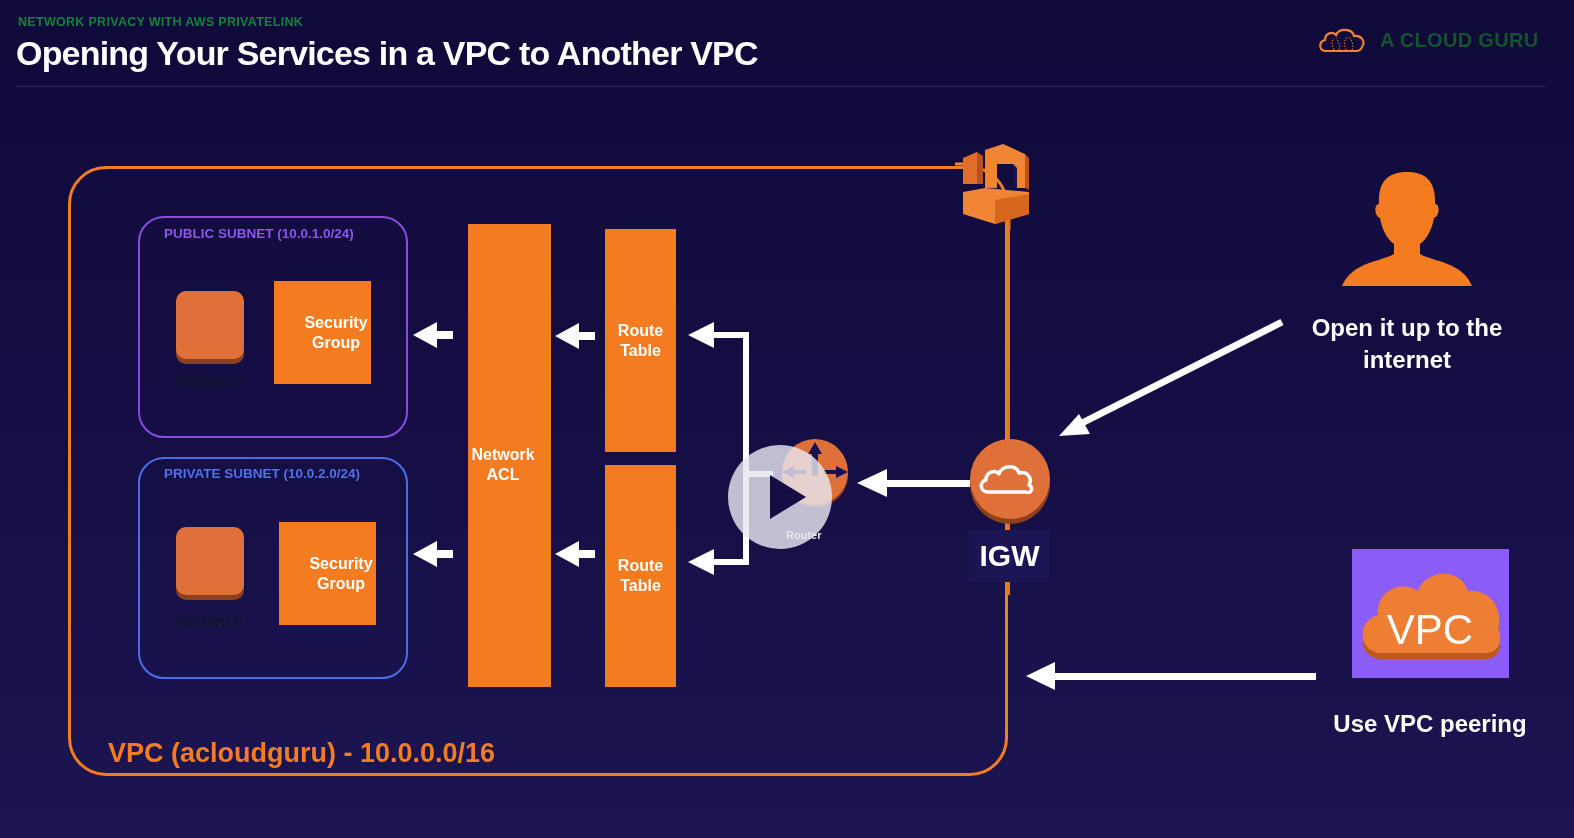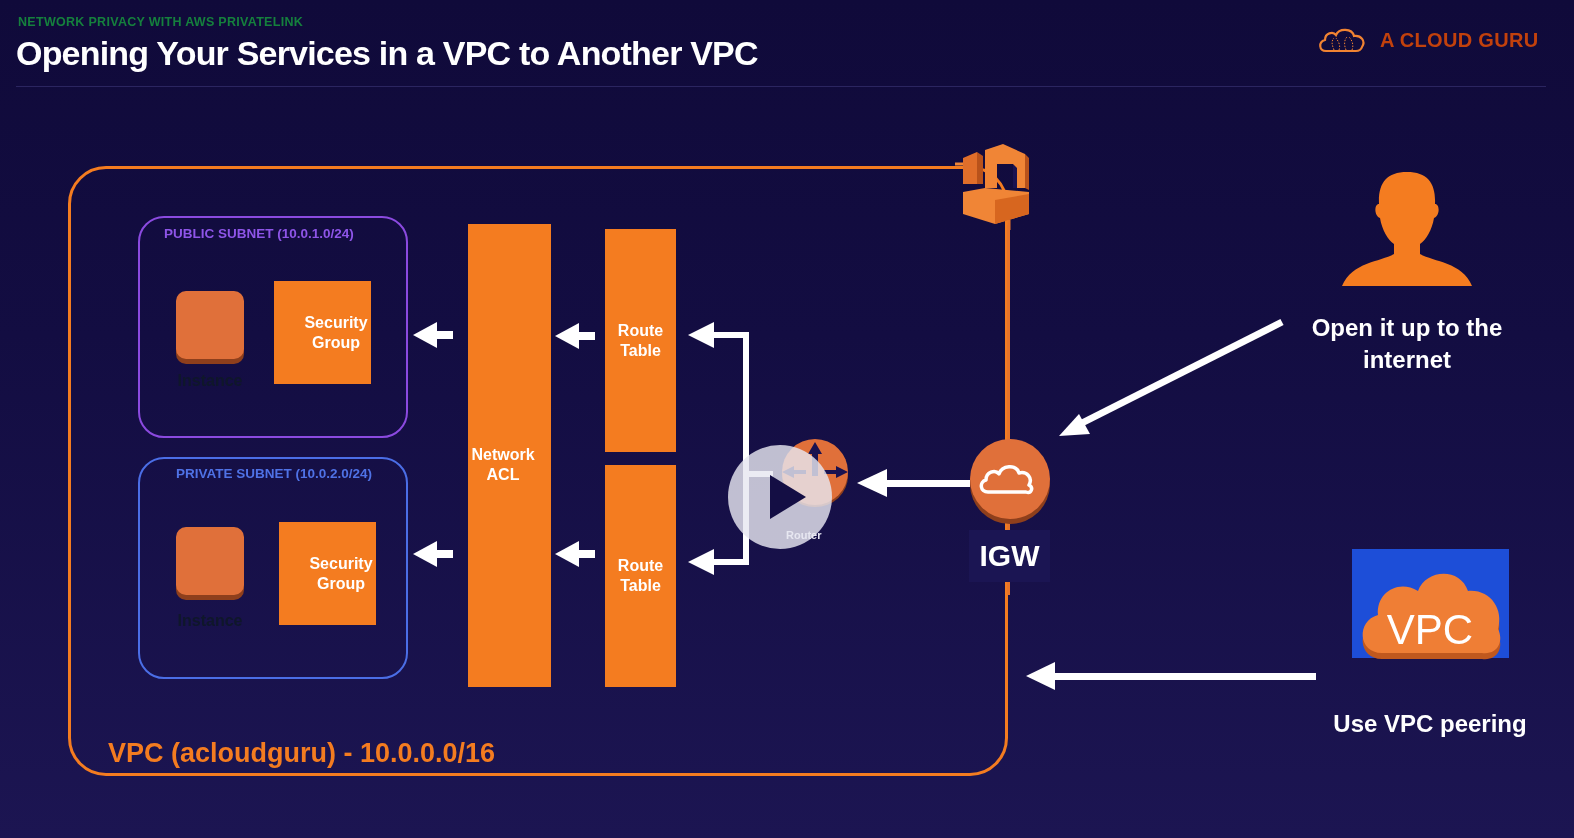--- a/index.html
+++ b/index.html
@@ -7,45 +7,45 @@
       width: 1574px; height: 838px; overflow: hidden; position: relative;
       background: linear-gradient(180deg, #100a3a 0%, #130d42 40%, #1c1552 100%);
       font-family: "Liberation Sans", sans-serif;
       color: #fff;
     }
     .abs { position: absolute; }
     .kicker { left: 18px; top: 15px; font-size: 12.5px; font-weight: 700; color: #15803d; letter-spacing: 0.3px; }
     .title { left: 16px; top: 34px; font-size: 34px; font-weight: 700; color: #ffffff; letter-spacing: -0.8px; }
     .divider { left: 16px; top: 86px; width: 1530px; height: 1px; background: #2b2560; }
     .brand { left: 1316px; top: 26px; display: flex; align-items: center; gap: 12px; }
-    .brand-text { font-size: 20px; font-weight: 700; color: #c2410c; letter-spacing: 0.3px; }
+    .brand-text { font-size: 20px; font-weight: 700; color: #14532d; letter-spacing: 0.3px; }
 
     .vpc-box { left: 68px; top: 166px; width: 940px; height: 610px; border: 3px solid #f47c20; border-radius: 38px; box-sizing: border-box; }
     .vpc-label { left: 108px; top: 738px; font-size: 27px; font-weight: 700; color: #f47c20; }
 
     .subnet { border-radius: 26px; border: 2.5px solid; box-sizing: border-box; }
     .subnet.public { left: 138px; top: 216px; width: 270px; height: 222px; border-color: #8b4ae0; }
     .subnet.private { left: 138px; top: 457px; width: 270px; height: 222px; border-color: #4b6ee6; }
     .subnet-label { font-size: 13.5px; font-weight: 700; }
     .public-label { left: 164px; top: 226px; color: #8e55e8; }
-    .private-label { left: 176px; top: 466px; color: #4f72e6; }
+    .private-label { left: 164px; top: 466px; color: #4f72e6; }
 
     .instance { width: 68px; height: 68px; border-radius: 10px; background: #e0703a; box-shadow: 0 5px 0 #8e3f1c; }
     .inst-label { font-size: 16px; font-weight: 700; color: #0f172a; width: 100px; text-align: center; }
     .sg { background: #f47c20; display: flex; align-items: center; justify-content: flex-end; text-align: center; font-size: 16px; font-weight: 700; line-height: 20px; color: #fff; }
 
     .nacl { left: 468px; top: 224px; width: 83px; height: 463px; background: #f47c20; }
     .nacl-label { left: 468px; top: 445px; width: 70px; text-align: center; font-size: 16px; font-weight: 700; line-height: 20px; }
     .rt { width: 71px; background: #f47c20; }
     .rt-label { width: 71px; text-align: center; font-size: 16px; font-weight: 700; line-height: 20px; }
 
     .router-label { left: 786px; top: 529px; font-size: 11px; font-weight: 700; color: #e8e6f2; }
     .igw-box { left: 969px; top: 530px; width: 81px; height: 52px; background: #1b1553; display: flex; align-items: center; justify-content: center; font-size: 30px; font-weight: 700; color: #fff; }
     .caption { font-size: 24px; font-weight: 700; color: #fff; text-align: center; line-height: 32px; }
-    .vpc-card { left: 1352px; top: 549px; width: 157px; height: 109px; background: #1d4ed8; }
+    .vpc-card { left: 1352px; top: 549px; width: 157px; height: 129px; background: #8b5cf6; }
     .play { left: 728px; top: 445px; width: 104px; height: 104px; border-radius: 50%; background: rgba(230,230,240,0.82); cursor: pointer; }
   </style>
 </head>
 <body>
 
 <div class="abs kicker">NETWORK PRIVACY WITH AWS PRIVATELINK</div>
 <div class="abs title">Opening Your Services in a VPC to Another VPC</div>
 <div class="abs divider"></div>
 <div class="abs brand">
   <svg width="52" height="28" viewBox="0 0 52 28">

